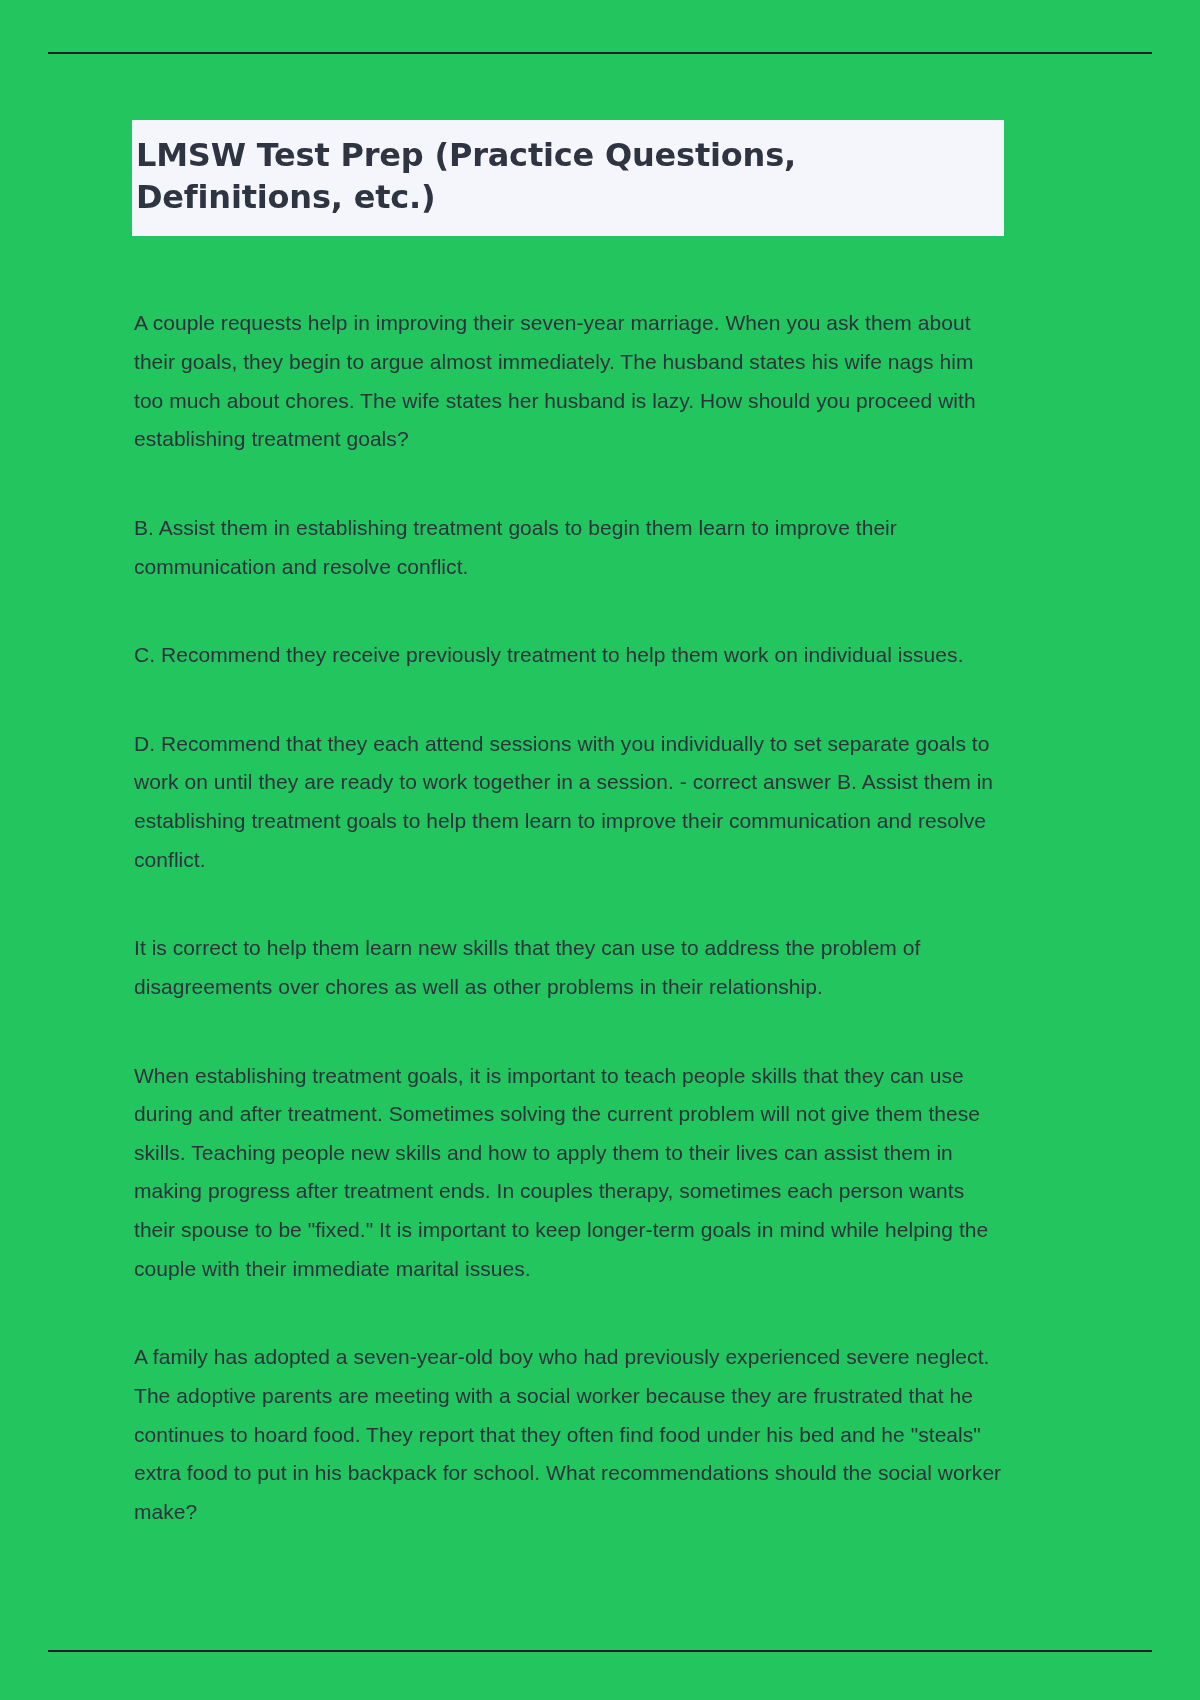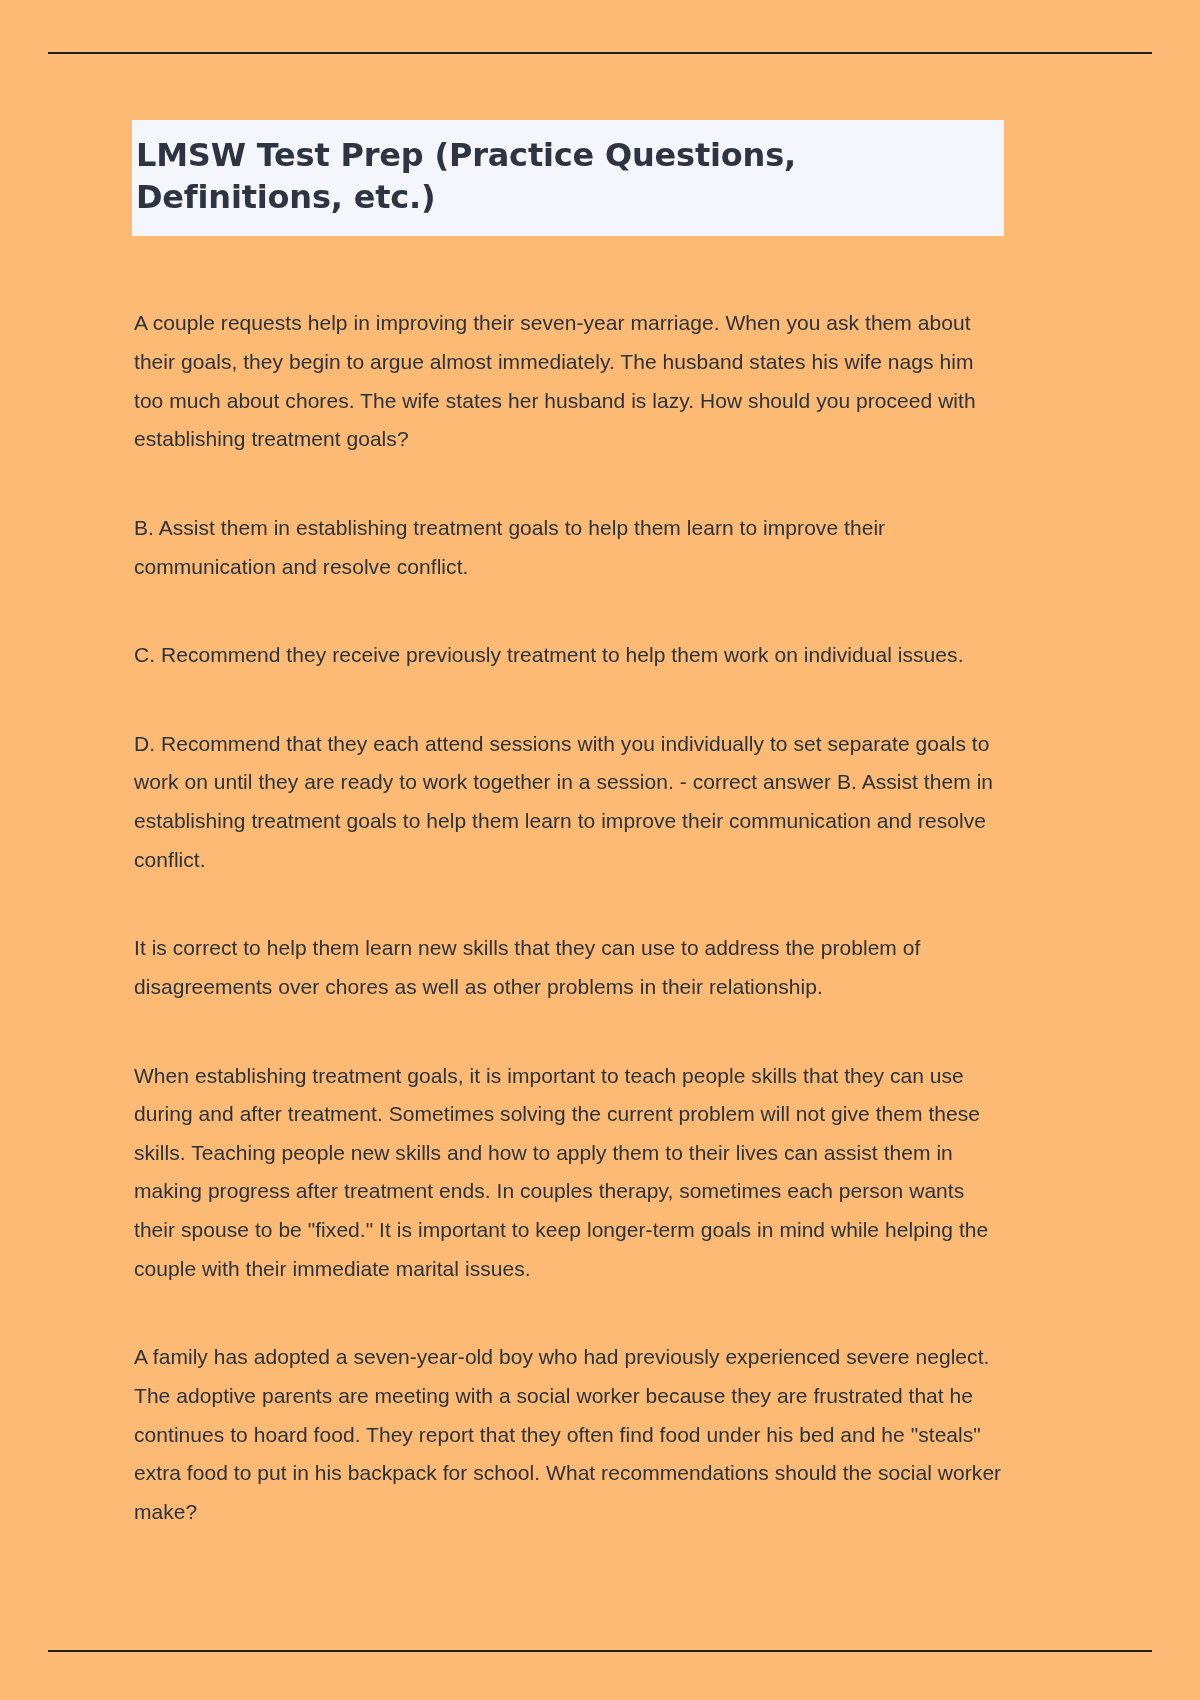--- a/index.html
+++ b/index.html
@@ -14,21 +14,21 @@
     color: #2b2f38;
     position: relative;
     overflow: hidden;
   }
   .page {
     position: absolute;
     top: 0;
     left: 0;
     width: 1200px;
     height: 1700px;
-    background: #fdba74;
+    background: #22c55e;
   }
   .rule {
     position: absolute;
     left: 48px;
     right: 48px;
     height: 2px;
     background: #1d1f24;
   }
   .rule-top { top: 52px; }
   .rule-bottom { bottom: 48px; }
@@ -79,21 +79,21 @@
   <div class="rule rule-top"></div>
 
   <div class="content">
 
     <div class="title-block">
       <h1 class="doc-title">LMSW Test Prep (Practice Questions, Definitions, etc.)</h1>
     </div>
 
     <div class="body-block">
       <p class="para">A couple requests help in improving their seven-year marriage. When you ask them about their goals, they begin to argue almost immediately. The husband states his wife nags him too much about chores. The wife states her husband is lazy. How should you proceed with establishing treatment goals?</p>
-      <p class="para">B. Assist them in establishing treatment goals to help them learn to improve their communication and resolve conflict.</p>
+      <p class="para">B. Assist them in establishing treatment goals to begin them learn to improve their communication and resolve conflict.</p>
       <p class="para">C. Recommend they receive previously treatment to help them work on individual issues.</p>
       <p class="para">D. Recommend that they each attend sessions with you individually to set separate goals to work on until they are ready to work together in a session. - correct answer B. Assist them in establishing treatment goals to help them learn to improve their communication and resolve conflict.</p>
       <p class="para">It is correct to help them learn new skills that they can use to address the problem of disagreements over chores as well as other problems in their relationship.</p>
       <p class="para">When establishing treatment goals, it is important to teach people skills that they can use during and after treatment. Sometimes solving the current problem will not give them these skills. Teaching people new skills and how to apply them to their lives can assist them in making progress after treatment ends. In couples therapy, sometimes each person wants their spouse to be "fixed." It is important to keep longer-term goals in mind while helping the couple with their immediate marital issues.</p>
       <p class="para">A family has adopted a seven-year-old boy who had previously experienced severe neglect. The adoptive parents are meeting with a social worker because they are frustrated that he continues to hoard food. They report that they often find food under his bed and he "steals" extra food to put in his backpack for school. What recommendations should the social worker make?</p>
     </div>
 
   </div>
 
   <div class="rule rule-bottom"></div>

